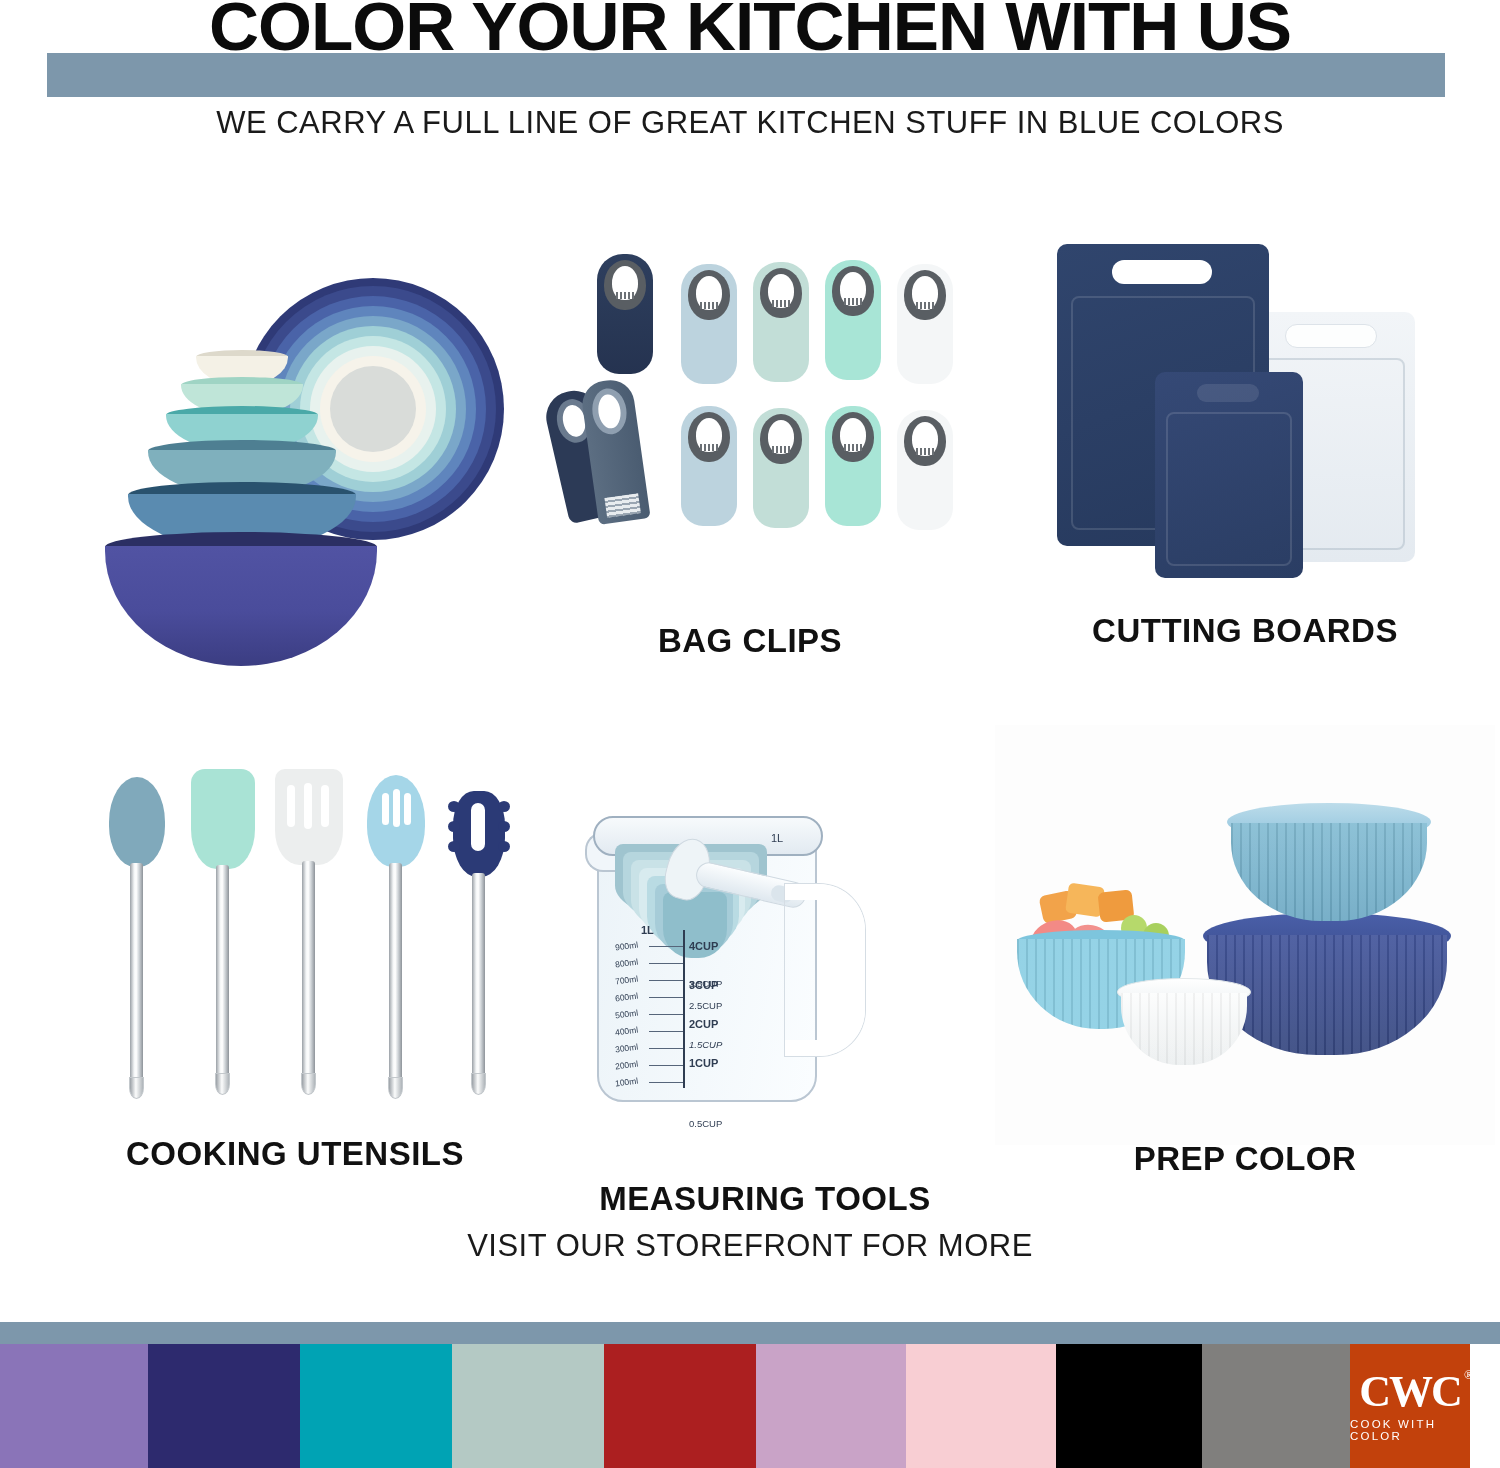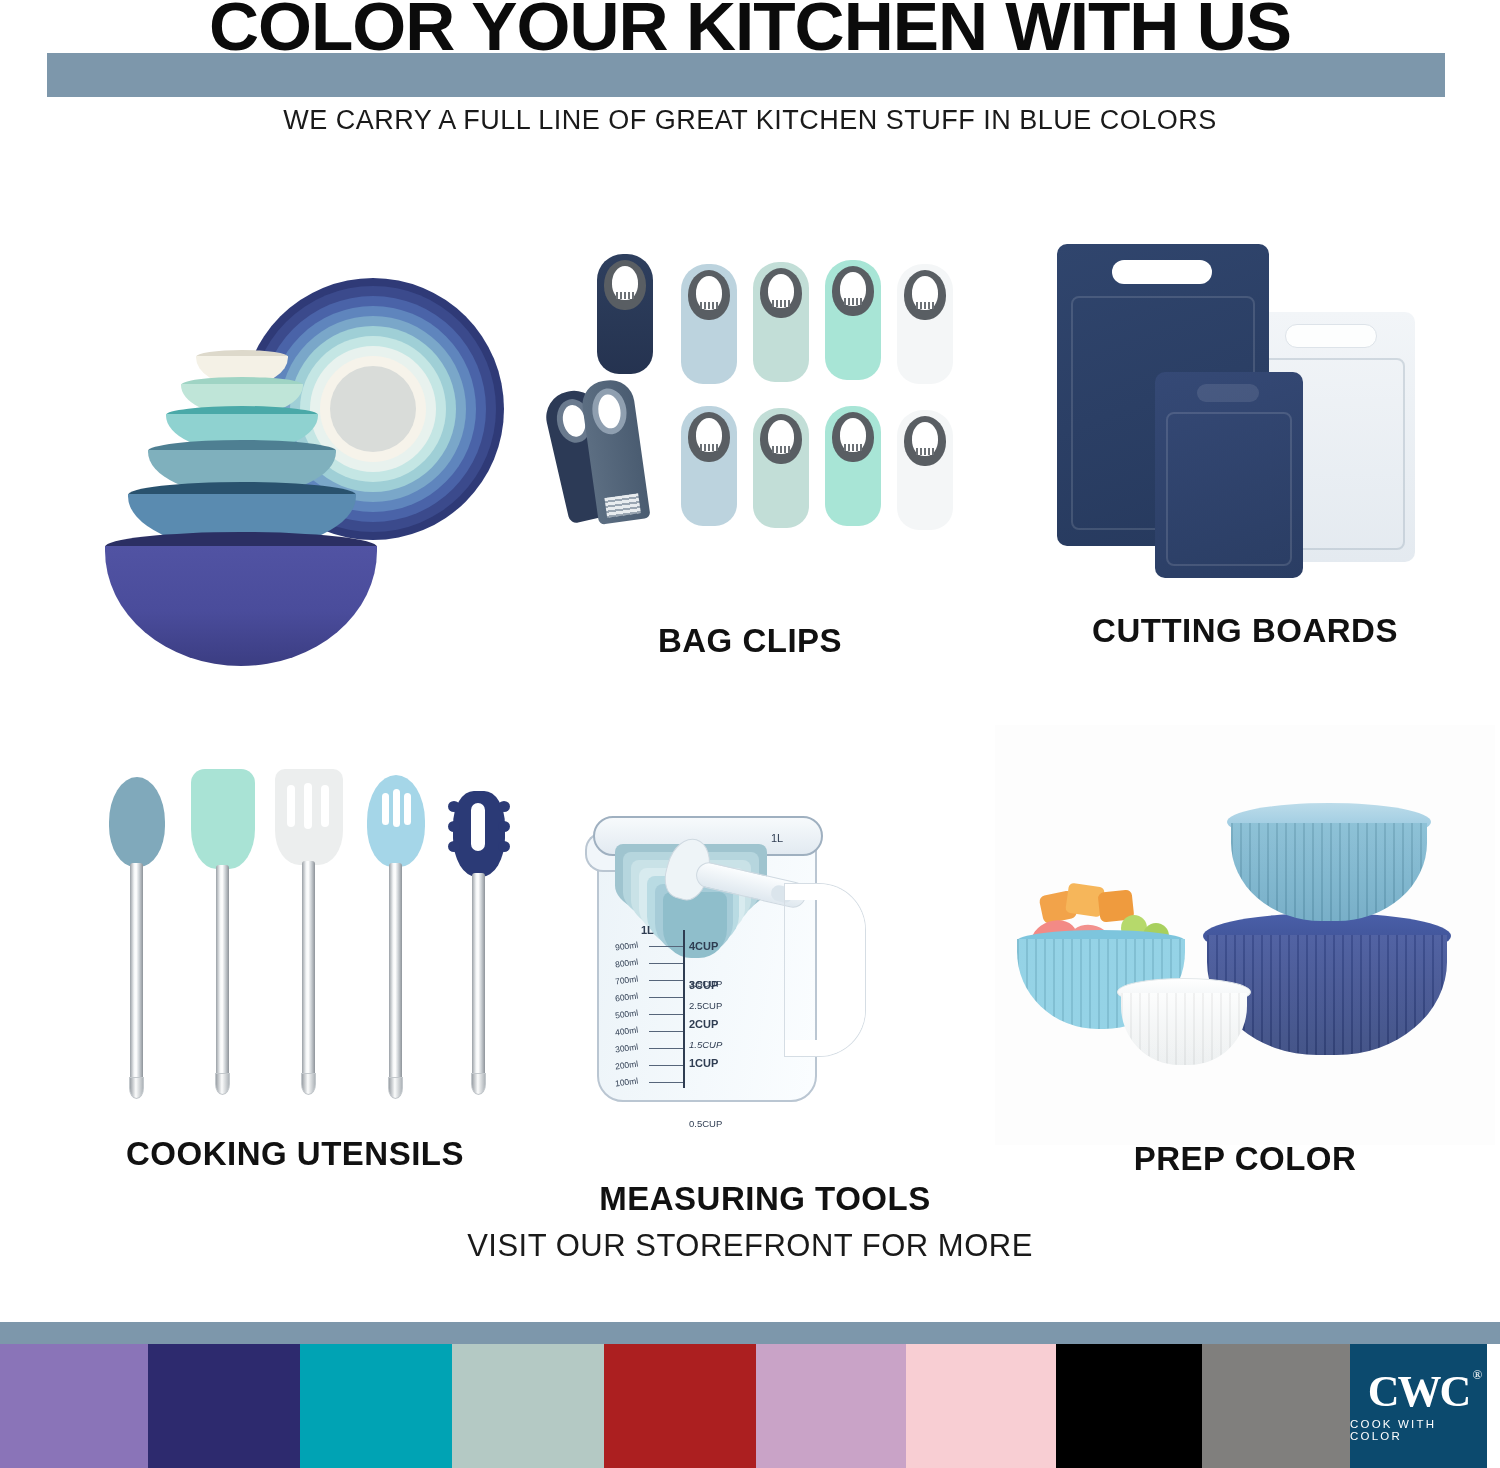--- a/index.html
+++ b/index.html
@@ -20,21 +20,21 @@
     position:absolute; left:0; top:-8px; width:1500px;
     text-align:center;
     font-size:68px; font-weight:bold; letter-spacing:-1px;
     color:#0b0b0b; line-height:1.0;
     transform: scaleX(1.02);
     white-space:nowrap;
   }
   .hdr-sub {
     position:absolute; left:0; top:105px; width:1500px;
     text-align:center;
-    font-size:27px; font-weight:400; letter-spacing:0.5px;
+    font-size:31px; font-weight:400; letter-spacing:0.5px;
     color:#1a1a1a; white-space:nowrap;
   }
 
   
   .cell { position:absolute; }
   .cell .art { position:absolute; left:0; top:0; width:100%; }
   .cap {
     position:absolute; width:100%; text-align:center;
     font-size:33px; font-weight:bold; color:#111;
     letter-spacing:0.5px; white-space:nowrap;
@@ -417,21 +417,21 @@
   <div class="swatches" id="swatch-row">
       <div class="swatch" style="background: rgb(138, 116, 184); width: 148px;"></div>
       <div class="swatch" style="background: rgb(45, 42, 110); width: 152px;"></div>
       <div class="swatch" style="background: rgb(0, 163, 180); width: 152px;"></div>
       <div class="swatch" style="background: rgb(180, 201, 196); width: 152px;"></div>
       <div class="swatch" style="background: rgb(172, 31, 32); width: 152px;"></div>
       <div class="swatch" style="background: rgb(201, 163, 199); width: 150px;"></div>
       <div class="swatch" style="background: rgb(248, 206, 211); width: 150px;"></div>
       <div class="swatch" style="background: rgb(0, 0, 0); width: 146px;"></div>
       <div class="swatch" style="background: rgb(128, 127, 125); width: 148px;"></div>
-      <div class="swatch" style="background: #0c4a6e; width: 137px;">
+      <div class="swatch" style="background: #c2410c; width: 120px;">
         <div class="logo-wrap">
           <div class="logo-main">CWC<span class="logo-reg">®</span></div>
           <div class="logo-tag">COOK WITH COLOR</div>
         </div>
       </div>
     </div>
 
 </div>
 
 </body></html>

